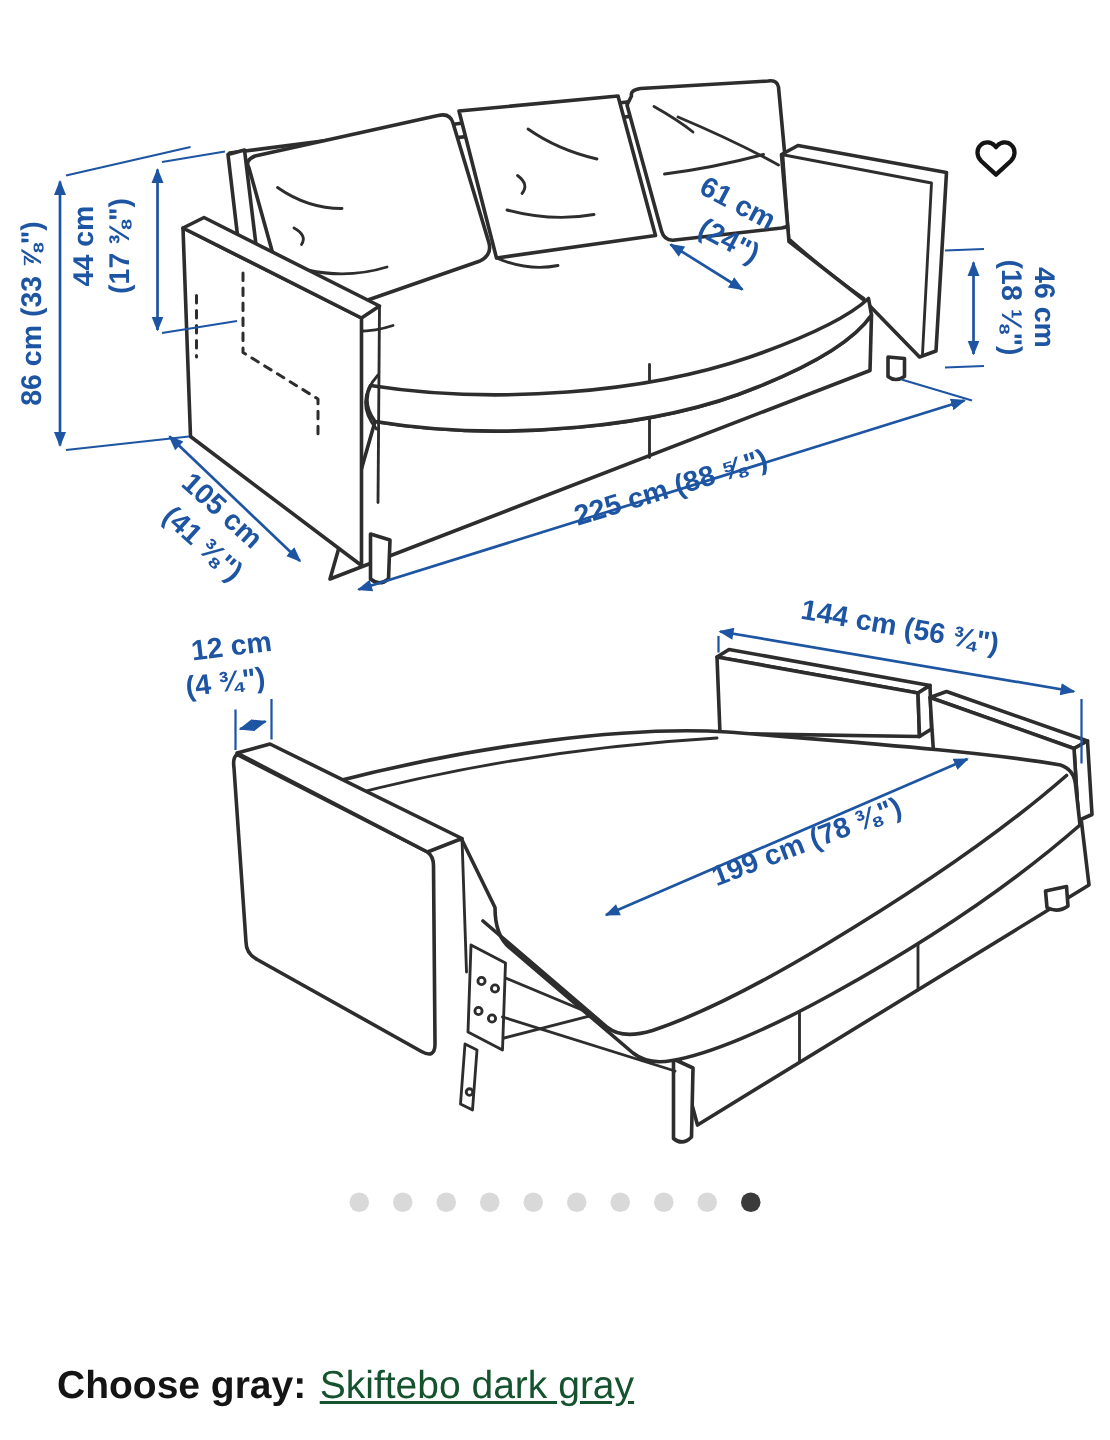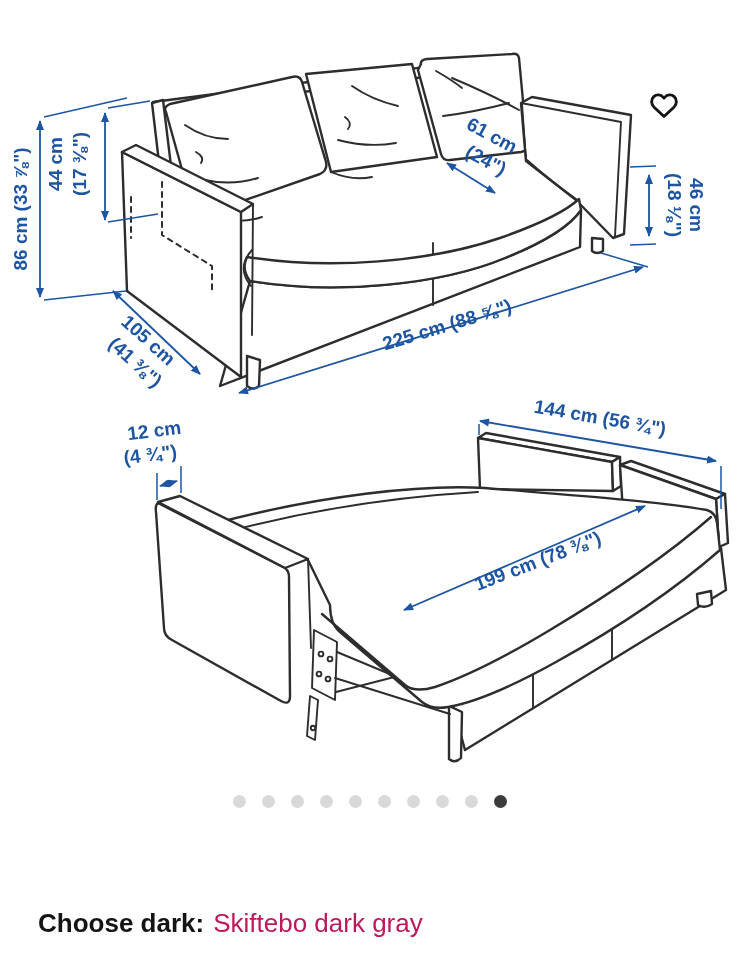--- a/index.html
+++ b/index.html
@@ -26,21 +26,21 @@
   .fav-btn svg{display:block;margin:auto;}
 
   .dots{position:absolute;left:0;top:795px;width:740px;display:flex;
         justify-content:center;gap:16px;}
   .dot{width:13px;height:13px;border-radius:50%;background:var(--dot-inactive);}
   .dot.active{background:var(--dot-active);}
 
   .cover-row{position:absolute;left:38px;top:908px;display:flex;gap:9px;
              align-items:baseline;white-space:nowrap;}
   .cover-label{font-weight:700;font-size:26px;color:#141414;}
-  .cover-value{font-size:26px;color:#be185d;}
+  .cover-value{font-size:26px;color:#14532d;text-decoration:underline;}
 </style>
 </head>
 <body>
 
 <div class="stage">
 <svg width="740" height="880" viewBox="0 0 740 880">
   <defs>
     <marker id="ahe" markerUnits="userSpaceOnUse" markerWidth="11" markerHeight="9" refX="9" refY="4" orient="auto">
       <path d="M0,0 L10,4 L0,8 Z" fill="#1d55a3"></path>
     </marker>
@@ -191,15 +191,15 @@
     <span class="dot"></span>
     <span class="dot"></span>
     <span class="dot"></span>
     <span class="dot"></span>
     <span class="dot"></span>
     <span class="dot"></span>
     <span class="dot active"></span>
   </div>
 
 <div class="cover-row">
-  <span class="cover-label">Choose dark:</span>
+  <span class="cover-label">Choose gray:</span>
   <span class="cover-value">Skiftebo dark gray</span>
 </div>
 
 </body></html>

